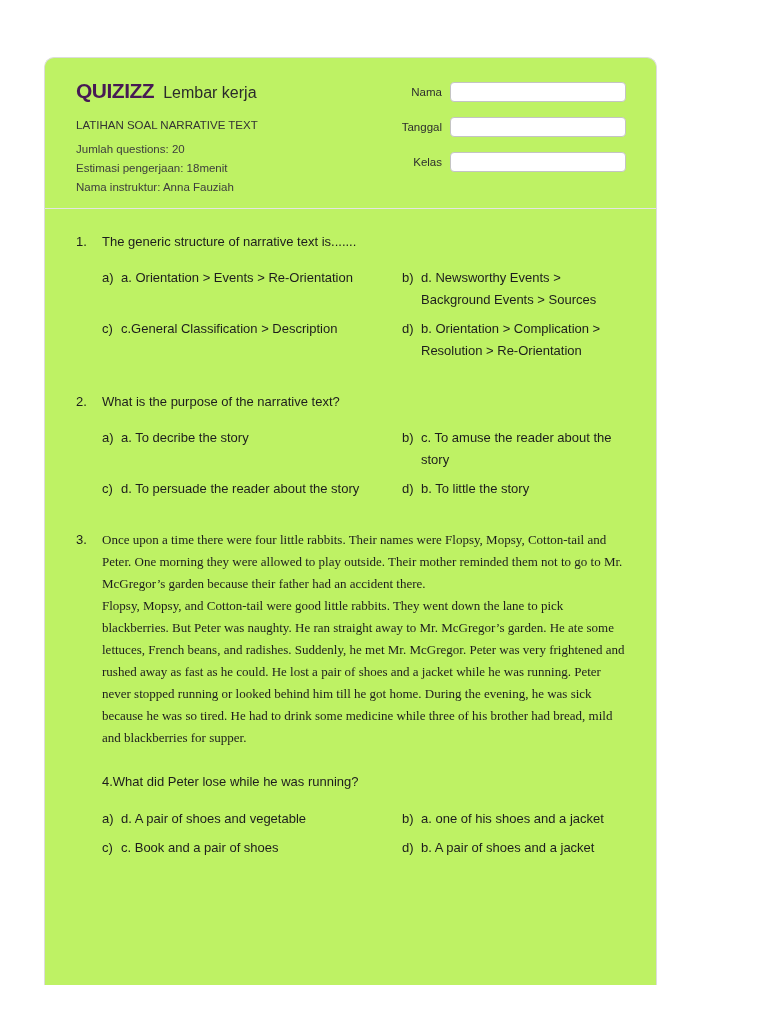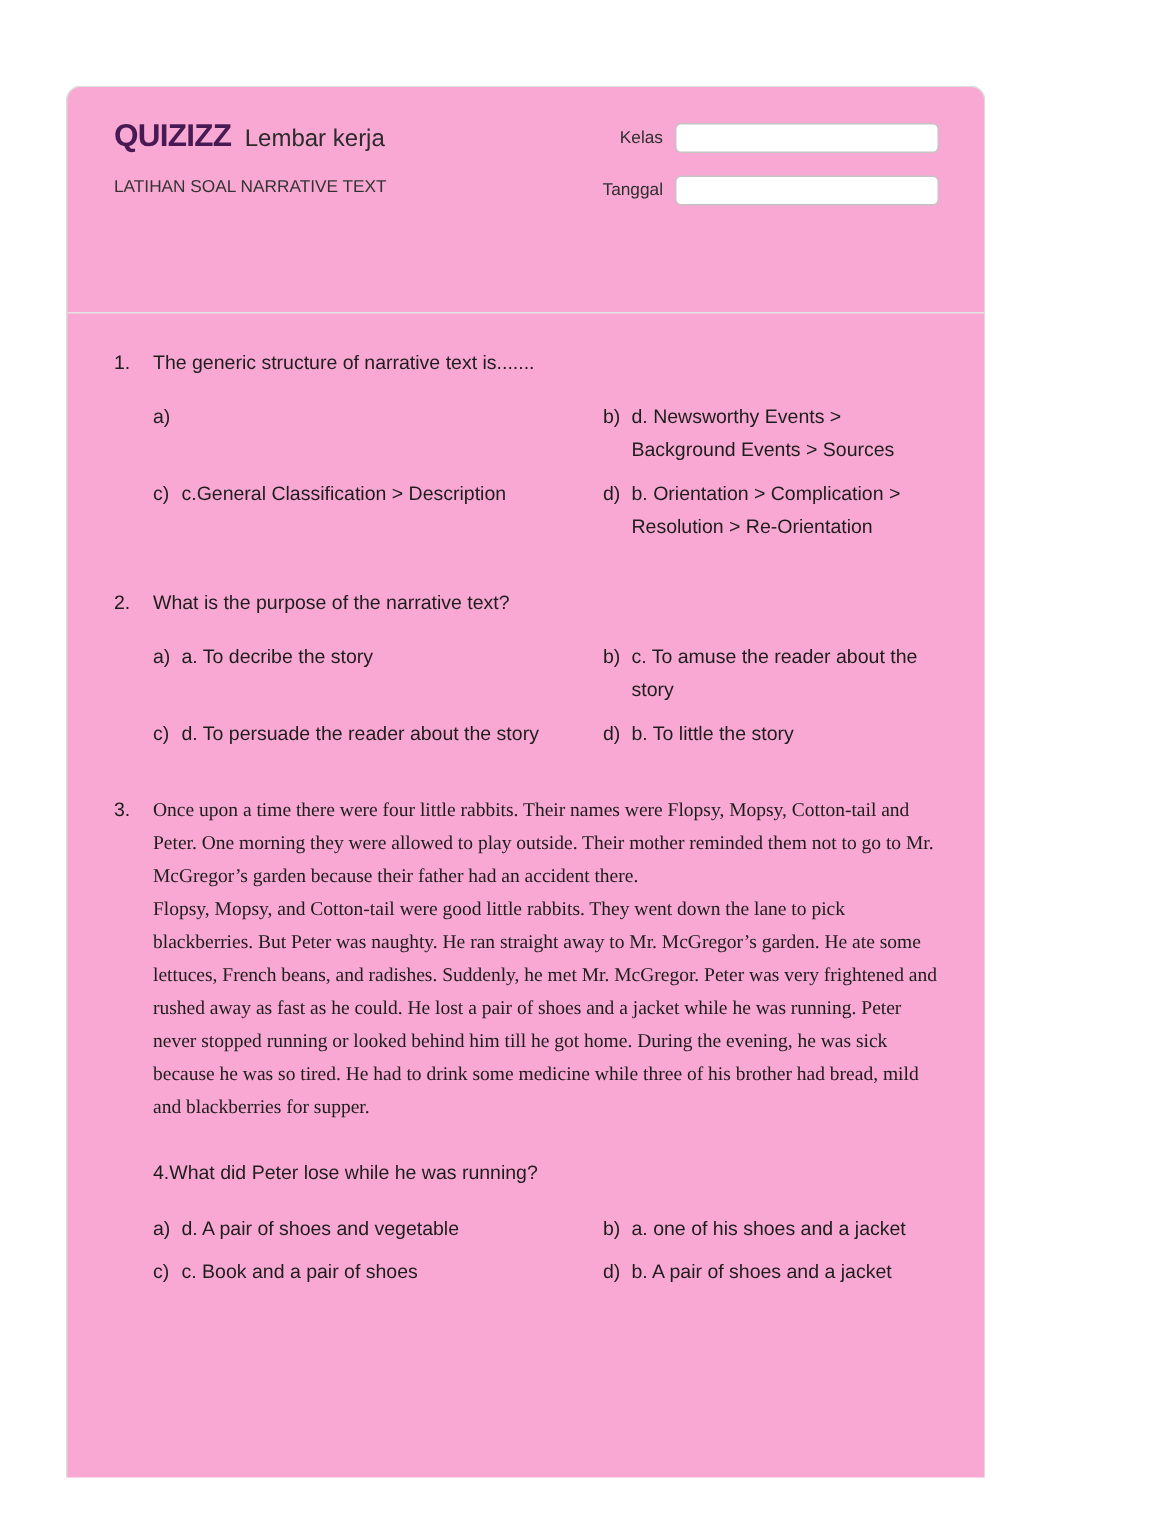--- a/index.html
+++ b/index.html
@@ -12,21 +12,21 @@
     color: #212121;
     overflow: hidden;
   }
   .sheet {
     position: absolute;
     left: 44px;
     top: 57px;
     width: 613px;
     height: 928px;
     box-sizing: border-box;
-    background: #f9a8d4;
+    background: #bef264;
     border: 1px solid #dcdcdc;
     border-bottom: none;
     border-radius: 10px 10px 0 0;
   }
   
   .sheet-header {
     box-sizing: border-box;
     height: 151px;
     padding: 21px 30px 0 31px;
     display: flex;
@@ -125,42 +125,52 @@
 
 <div class="sheet">
 
   <div class="sheet-header">
     <div class="header-left">
       <div class="logo-row">
         <span class="brand-logo">QUIZIZZ</span>
         <span class="brand-sub">Lembar kerja</span>
       </div>
       <div class="ws-title">LATIHAN SOAL NARRATIVE TEXT</div>
+      <div class="ws-meta">
+        <div>Jumlah questions: 20</div>
+        <div>Estimasi pengerjaan: 18menit</div>
+        <div>Nama instruktur: Anna Fauziah</div>
+      </div>
     </div>
     <div class="header-right">
       <div class="field-row">
-        <span class="field-label">Kelas</span>
+        <span class="field-label">Nama</span>
         <input class="field-input" type="text" value="" style="">
       </div>
       <div class="field-row">
         <span class="field-label">Tanggal</span>
+        <input class="field-input" type="text" value="" style="">
+      </div>
+      <div class="field-row">
+        <span class="field-label">Kelas</span>
         <input class="field-input" type="text" value="" style="">
       </div>
     </div>
   </div>
 
   <div class="sheet-body">
 
     <div class="question">
       <div class="q-num">1.</div>
       <div class="q-content">
         <div class="q-text">The generic structure of narrative text is.......</div>
         <div class="options">
           <div class="option">
             <span class="opt-letter">a)</span>
+            <span class="opt-text">a. Orientation &gt; Events &gt; Re-Orientation</span>
           </div>
           <div class="option">
             <span class="opt-letter">b)</span>
             <span class="opt-text">d. Newsworthy Events &gt; Background Events &gt; Sources</span>
           </div>
           <div class="option">
             <span class="opt-letter">c)</span>
             <span class="opt-text">c.General Classification &gt; Description</span>
           </div>
           <div class="option">

